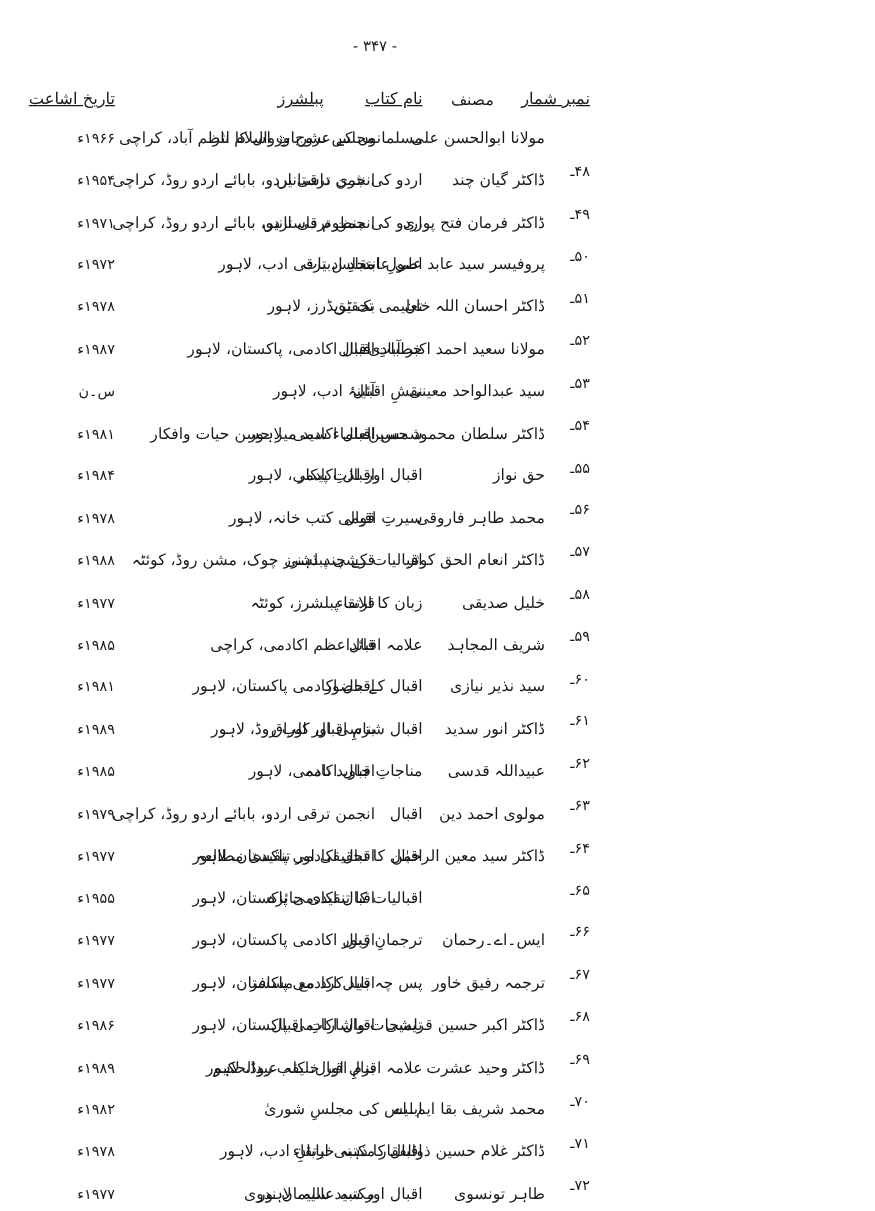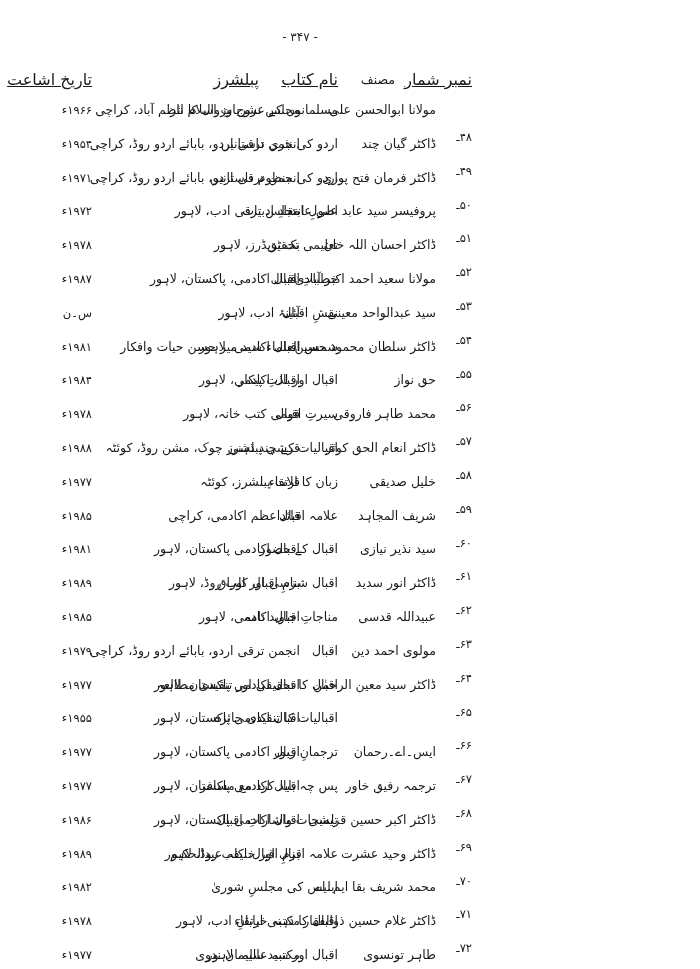--- a/index.html
+++ b/index.html
@@ -13,21 +13,21 @@
   }
   .header-row, .row {
     position: absolute; left: 0; width: 700px; height: 28px;
     direction: rtl;
   }
   .header-row { top: 70px; }
   .cell {
     position: absolute; top: 0; white-space: nowrap; font-size: 12.5px;
     line-height: 20px; direction: rtl;
   }
-  .hcell { text-decoration: underline; font-size: 16px; }
+  .hcell { text-decoration: underline; font-size: 13px; }
   
   .c-num { right: 228px; width: 40px; text-align: right; margin-top: 27px; }
   .c-serial-h { right: 228px; }
   .c-author-h { right: 305px; }
   .c-author { right: 228px; text-align: left; padding-right: 36px; }
   .c-title { right: 362px; text-align: right; }
   .c-title-h { right: 362px; }
   .c-pub { right: 400px; text-align: left; }
   .c-pub-h { right: 441px; margin-left: 44px; }
   .c-date { right: 608px; text-align: right; }

